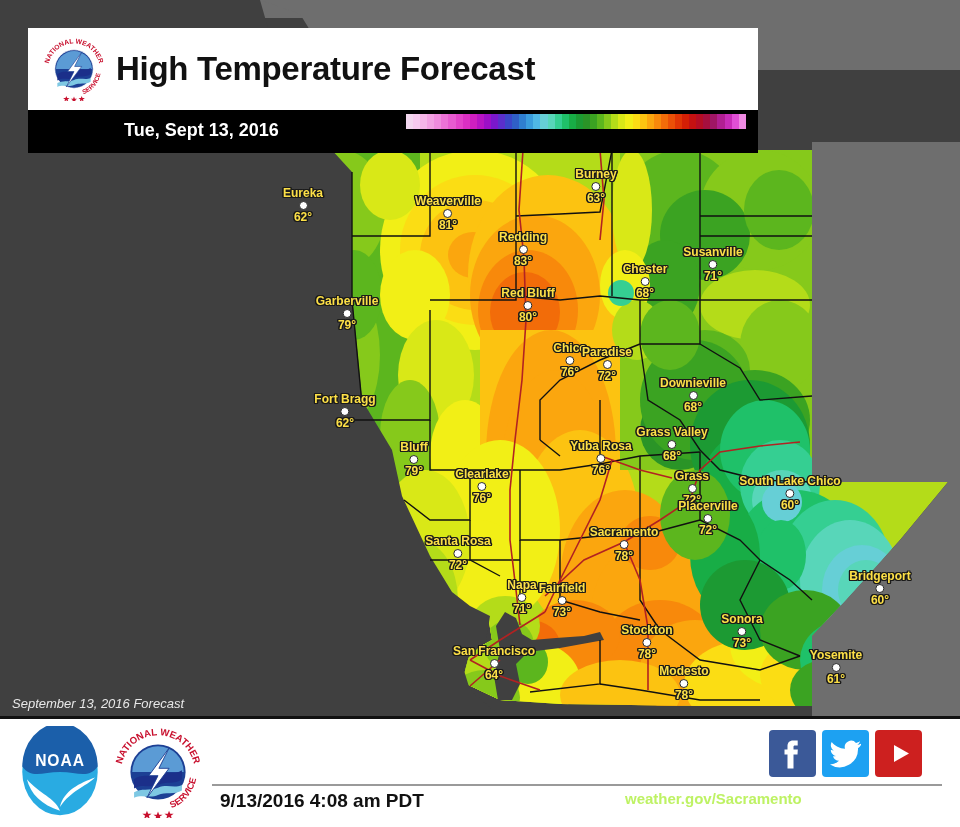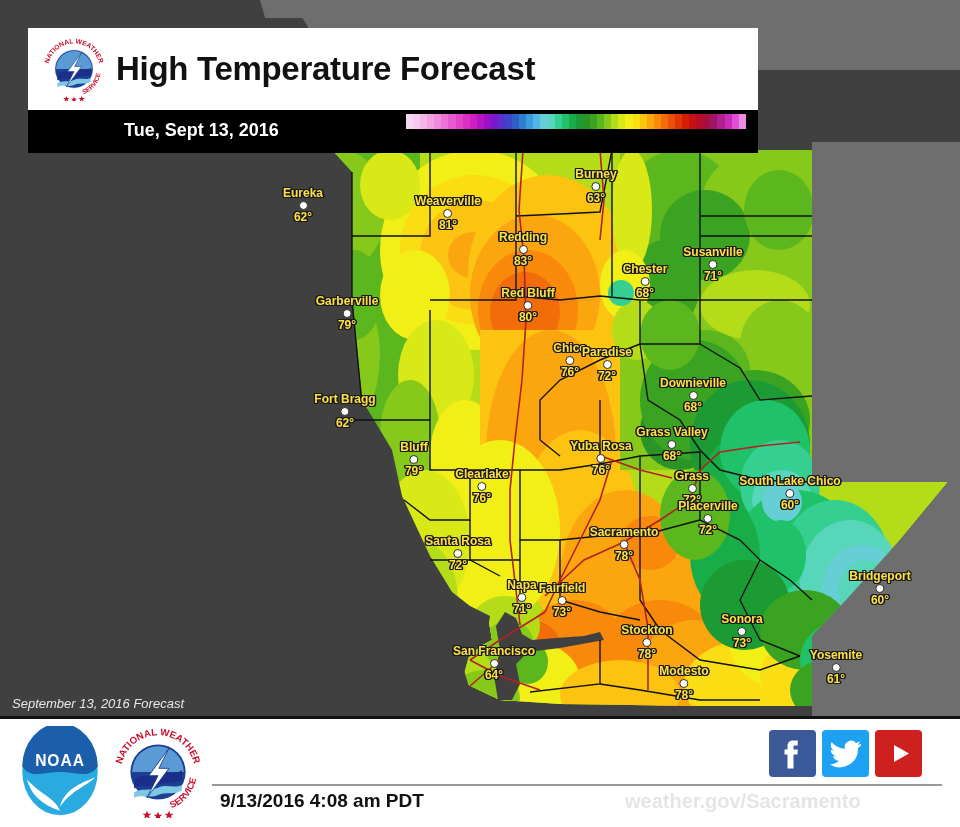--- a/index.html
+++ b/index.html
@@ -79,21 +79,21 @@
   #office{position:absolute;left:212px;top:730px;}
   #office .l1,#office .l2{font-size:20px;font-weight:bold;color:#111;line-height:25px;}
   #office-rule{position:absolute;left:212px;top:784px;width:730px;height:2px;background:#9a9a9a;}
   #stamp{position:absolute;left:212px;top:790px;font-size:19px;font-weight:bold;color:#111;margin-left:8px;}
   #follow{position:absolute;left:625px;top:734px;font-size:25px;font-weight:bold;color:#111;}
   .soc{position:absolute;top:730px;width:47px;height:47px;border-radius:4px;}
   #fb{left:769px;background:#3b5998;}
   #tw{left:822px;background:#1da1f2;}
   #yt{left:875px;background:#cd201f;}
   .soc svg{display:block;}
-  #weblink{position:absolute;left:625px;top:790px;font-size:20px;font-weight:bold;color:#e5e5e5;}
+  #weblink{position:absolute;left:625px;top:790px;font-size:15px;font-weight:bold;color:#bef264;}
 </style>
 </head>
 <body>
 
 <div id="page">
 
   <div id="map-area">
     <div id="ocean"></div>
 
     <div id="raster">

